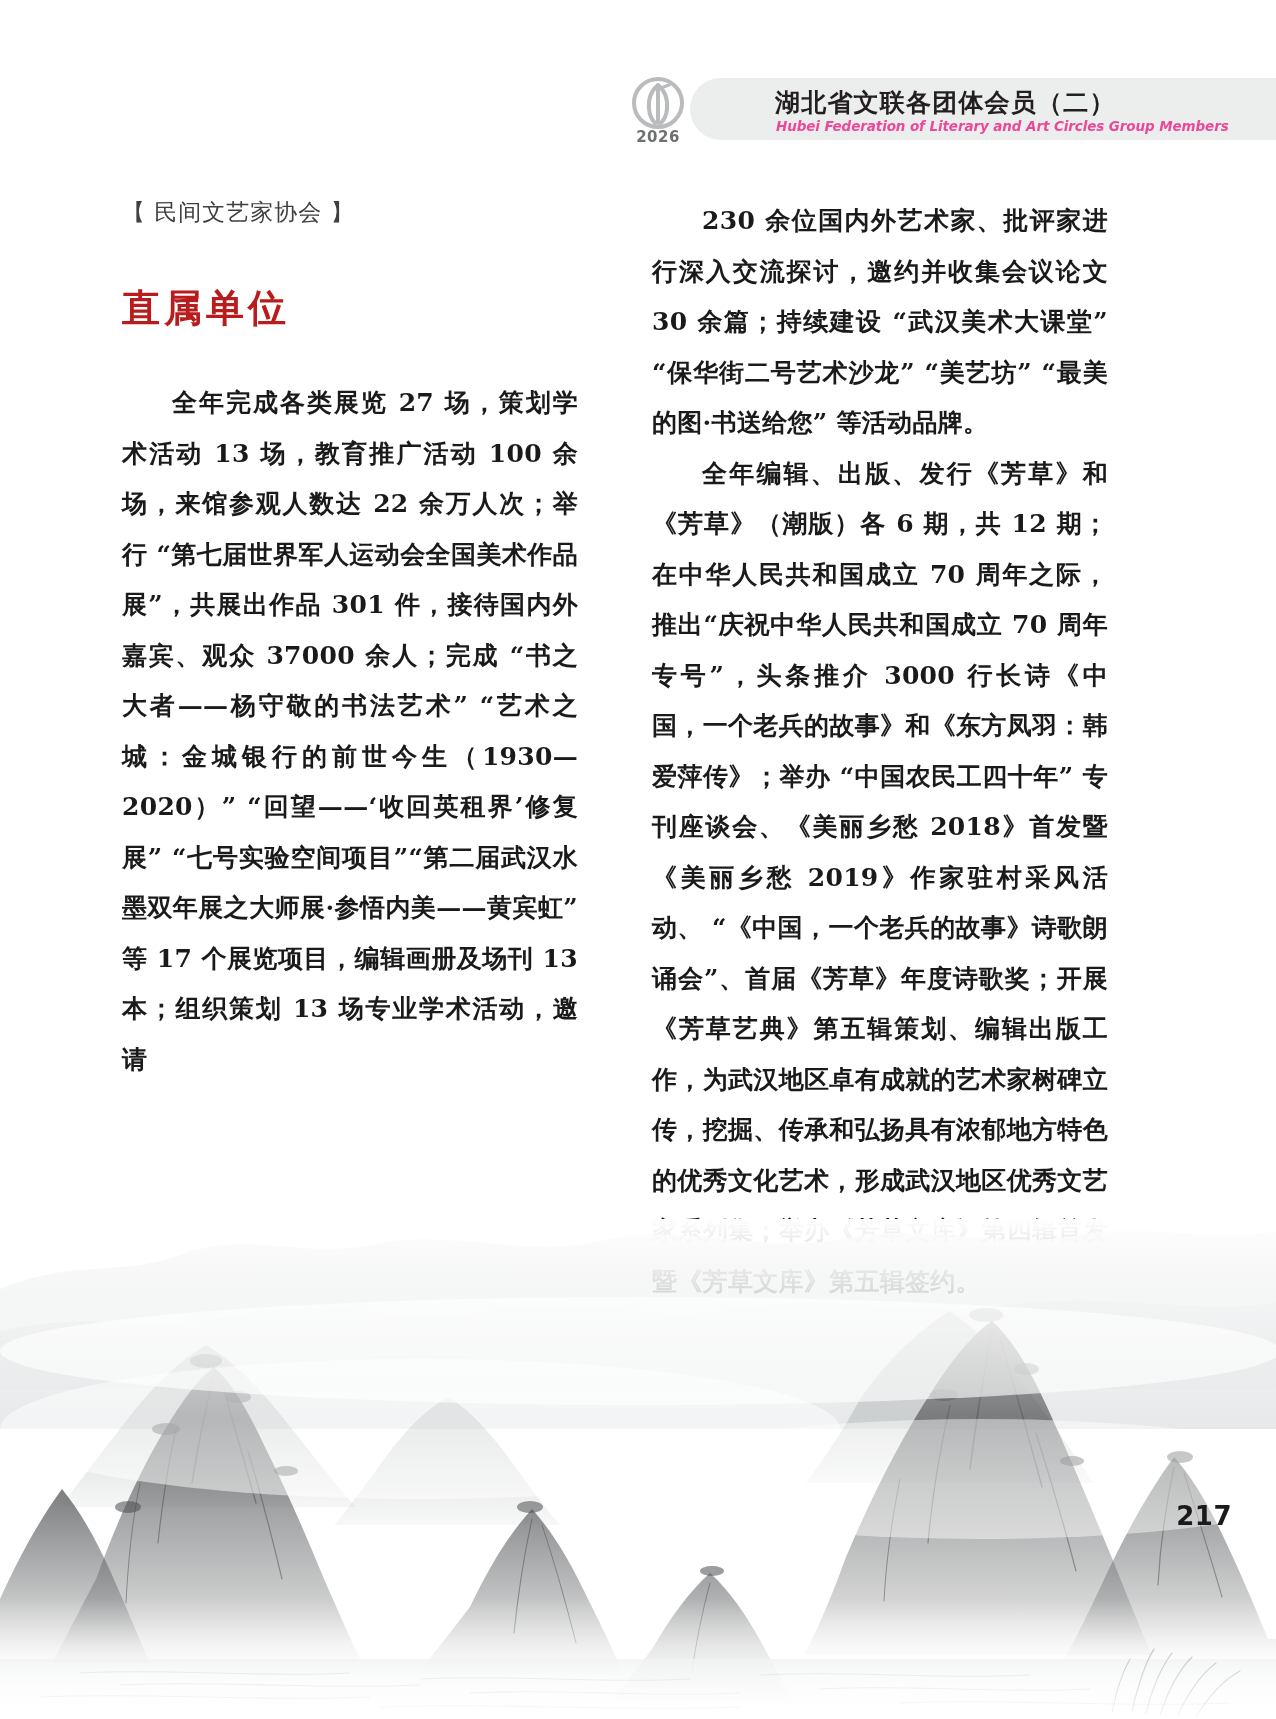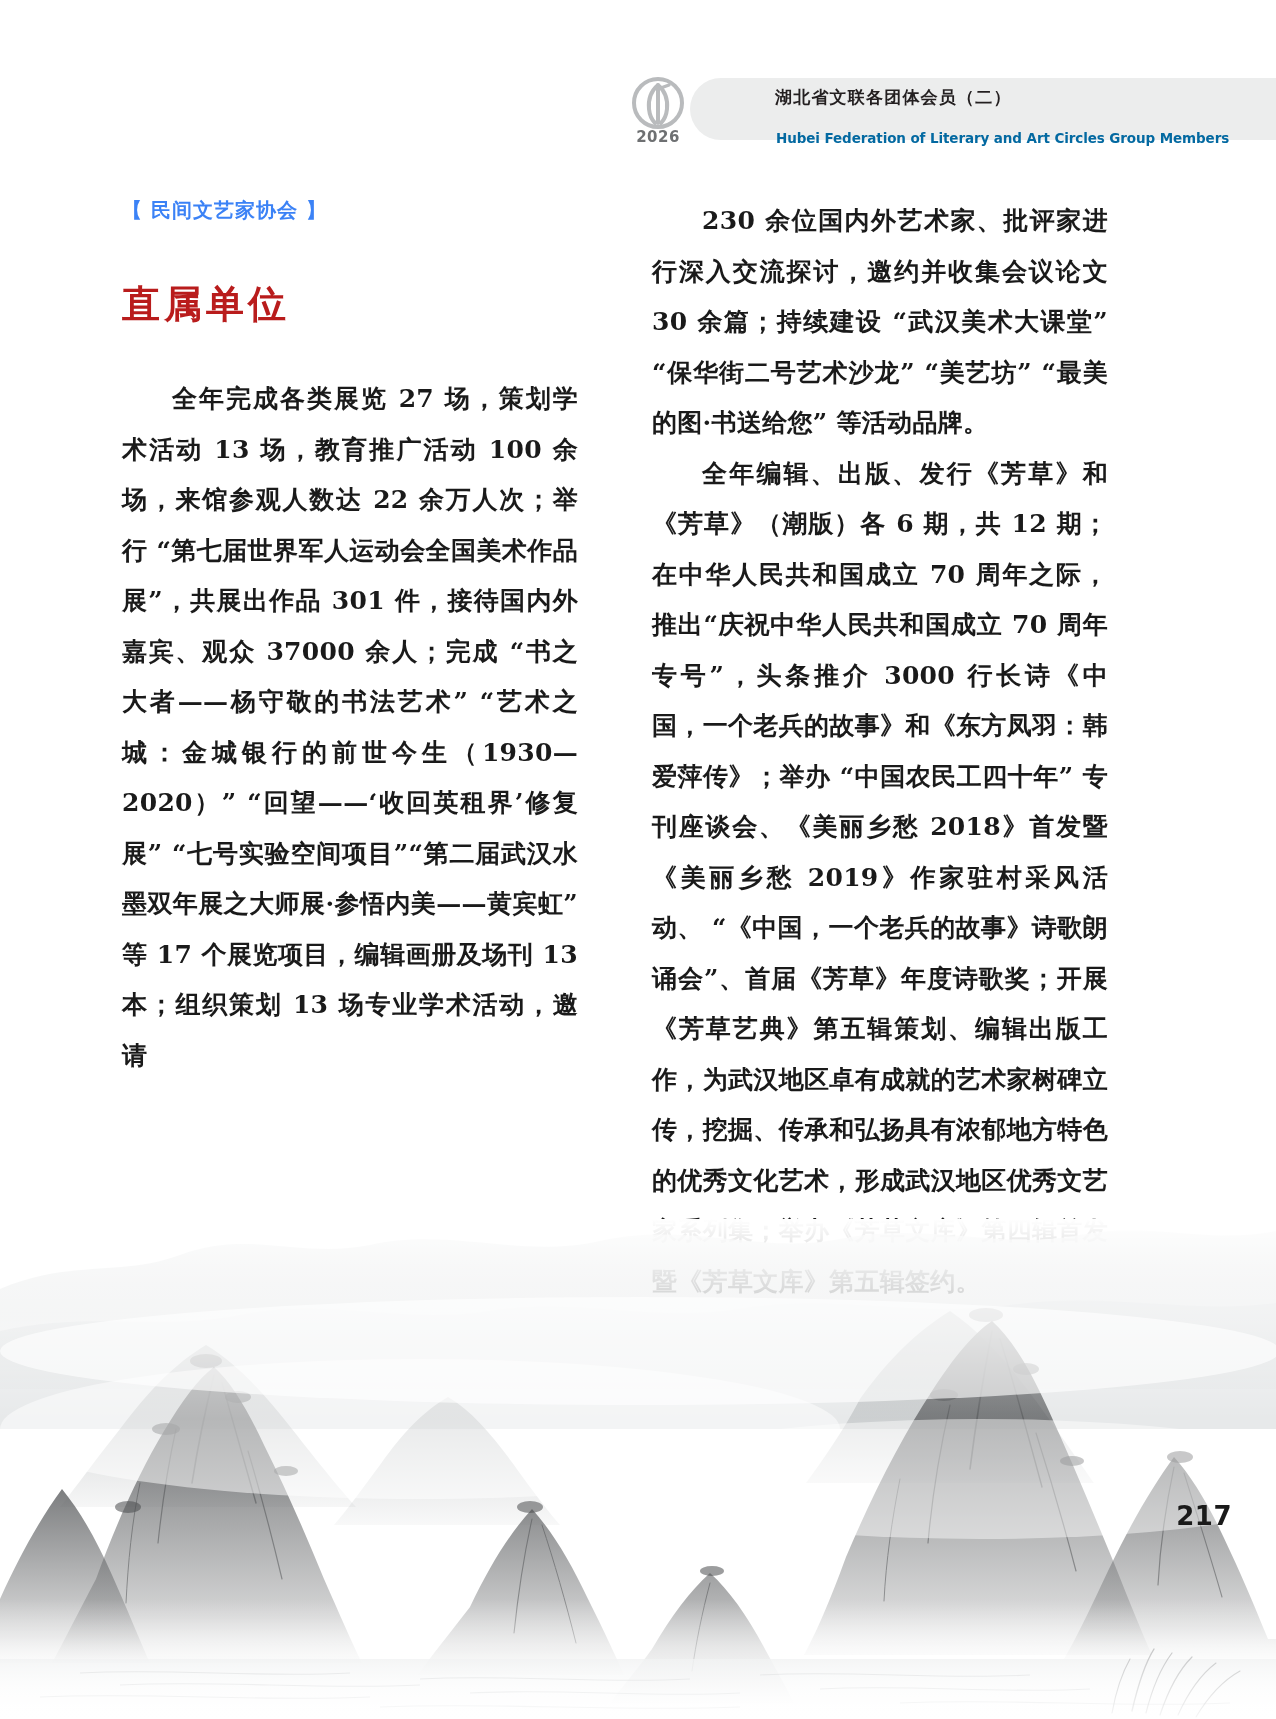--- a/index.html
+++ b/index.html
@@ -58,50 +58,51 @@
     color: #6e7072;
     letter-spacing: 0.5px;
     margin-top: -2px;
   }
   #header-title-zh {
     position: absolute;
     left: 775px;
     top: 8px;
     font-family: "DejaVu Sans", "Liberation Sans", sans-serif;
     font-weight: bold;
-    font-size: 17px;
+    font-size: 25px;
     color: #231f20;
     letter-spacing: 1.2px;
     white-space: nowrap;
   }
   #header-title-en {
     position: absolute;
     left: 776px;
-    top: 52px;
+    top: 40px;
     font-family: "DejaVu Sans", "Liberation Sans", sans-serif;
     font-weight: bold;
     font-size: 13.5px;
-    color: #0369a1;
+    color: #ec4899;
     letter-spacing: -0.1px;
     white-space: nowrap;
+    font-style: italic;
   }
 
   
   .column {
     position: absolute;
     width: 456px;
   }
   #col-left  { left: 122px; top: 196px; }
   #col-right { left: 652px; top: 196px; }
 
   .sec-head {
     font-family: "DejaVu Sans", "Liberation Sans", sans-serif;
-    font-weight: bold;
-    font-size: 20px;
-    color: #3b82f6;
+    font-weight: normal;
+    font-size: 23px;
+    color: #404040;
     letter-spacing: 1px;
     margin: 0 0 6px 0;
     line-height: 1.45;
   }
   .body-p {
     font-family: "DejaVu Serif", "Liberation Serif", serif;
     font-weight: bold;
     font-size: 25px;
     color: #1a1a1a;
     line-height: 2.02;

